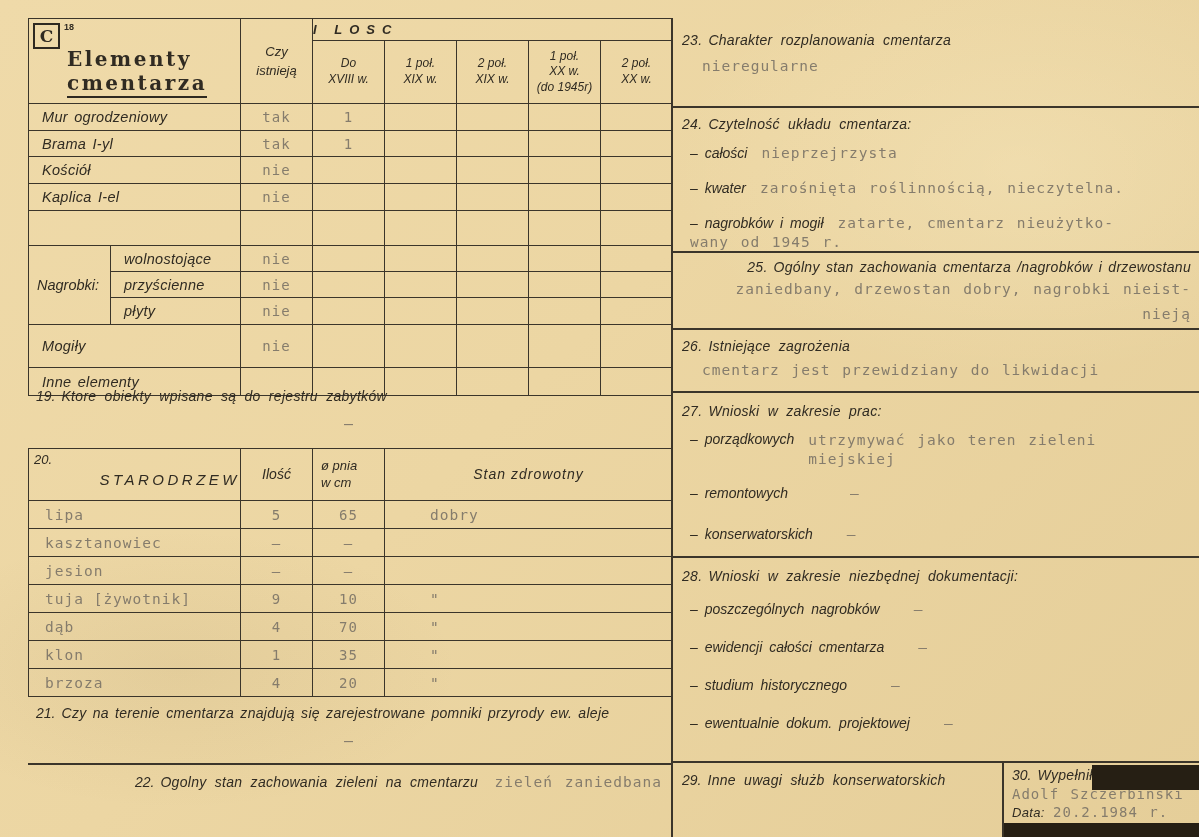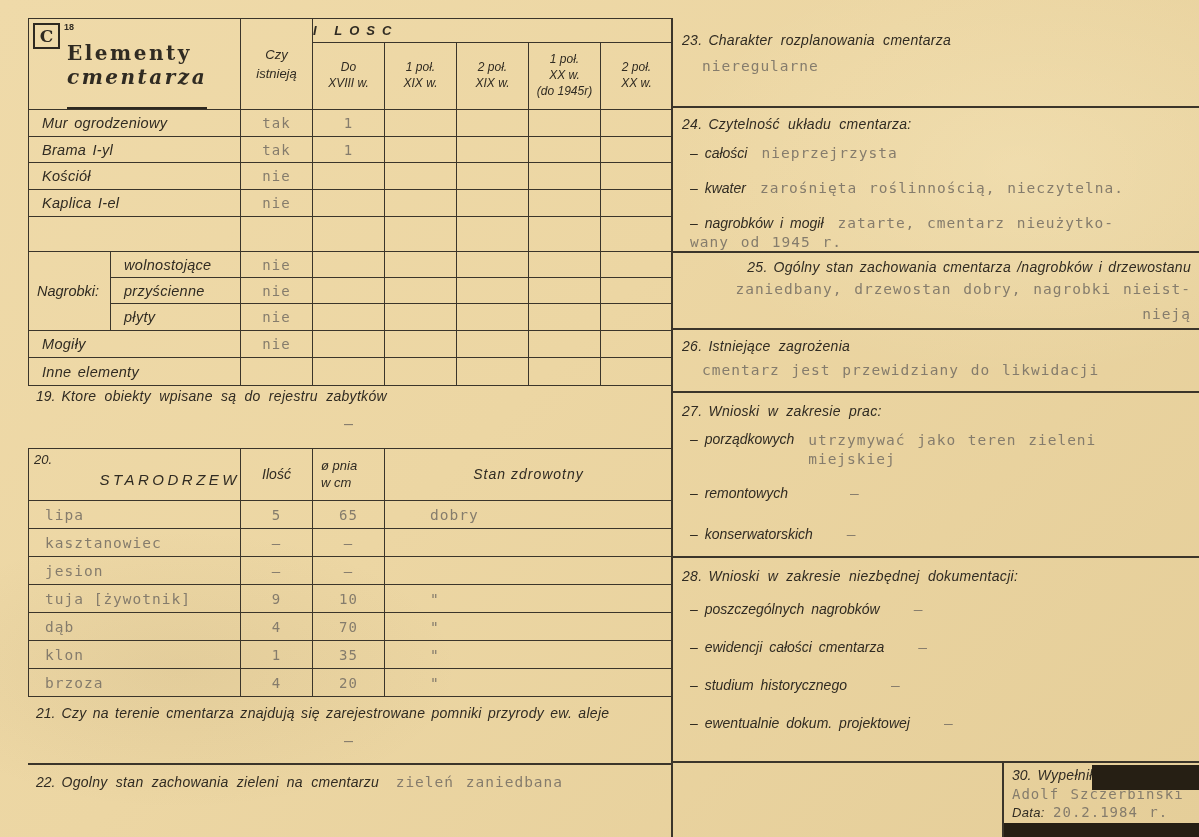--- a/index.html
+++ b/index.html
@@ -27,21 +27,21 @@
   .typed-cell { font-family:"DejaVu Sans Mono", monospace; color:#857c6c; font-size:14px; letter-spacing:1px; }
   .exists-h { font-style:italic; font-size:13px; text-align:center; line-height:1.5; }
   .ilosc { font-size:13px; letter-spacing:7px; text-align:left; font-style:italic; font-weight:bold; }
   .ph { font-style:italic; font-size:12px; text-align:center; line-height:1.3; }
   
   .title-cell { position:relative; vertical-align:top; }
   .cbox { position:absolute; left:4px; top:4px; width:27px; height:26px; border:2px solid #2e2920; text-align:center; }
   .cletter { font-family:"DejaVu Serif", serif; font-weight:bold; font-size:17px; line-height:22px; }
   .cnum { position:absolute; left:35px; top:3px; font-size:9px; font-weight:bold; }
   .ftitle { margin:22px 0 0 38px; font-family:"DejaVu Serif", serif; font-weight:bold; font-size:20px; letter-spacing:2.5px; line-height:24px; }
-  .ftitle-l2 { border-bottom:2px solid #2e2920; display:inline-block; padding-bottom:18px;font-style:italic; }
+  .ftitle-l2 { border-bottom:2px solid #2e2920; display:inline-block; padding-bottom:1px; }
   
   .st-title-cell { position:relative; }
   .st-num { position:absolute; left:5px; top:3px; font-style:italic; font-size:13px; }
   .st-title { text-align:right; font-style:italic; font-size:15px; letter-spacing:3.5px; padding-top:10px; }
   .tname { padding-left:16px; font-size:14.5px; }
   .health { padding-left:45px; font-size:14.5px; }
   
   .lsec { position:absolute; left:28px; width:644px; padding:8px 10px 0 8px; }
   .secnum { font-style:italic; font-size:14px; margin-right:6px; }
   .seclabel { font-style:italic; font-size:14px; letter-spacing:0.3px; word-spacing:4px; }
@@ -168,21 +168,21 @@
       </tr>
       <tr style="height:27px">
         <td class="lbl">płyty</td>
         <td class="typed-cell c">nie</td>
         <td></td>
         <td></td>
           <td></td>
           <td></td>
           <td></td>
       </tr>
-      <tr style="height:27px">
+      <tr style="height:43px">
         <td class="lbl" colspan="2">Mogiły</td>
         <td class="typed-cell c">nie</td>
         <td></td>
         <td></td>
           <td></td>
           <td></td>
           <td></td>
       </tr>
       <tr style="height:28px">
         <td class="lbl" colspan="2">Inne elementy</td>
@@ -266,21 +266,21 @@
     </tbody>
   </table>
 
   <div class="lsec" id="section-21" style="top:696px; height:69px; border-bottom:2px solid #3b352a;">
     <div>
       <span class="secnum">21.</span><span class="seclabel" style="word-spacing:2px">Czy na terenie cmentarza znajdują się zarejestrowane pomniki przyrody ew. aleje</span>
     </div>
     <div class="typed center-dash">–</div>
   </div>
 
-  <div class="lsec" id="section-22" style="top:765px; height:51px; ">
+  <div class="lsec" id="section-22" style="top:765px; height:51px; text-align:right;">
     <span class="secnum">22.</span><span class="seclabel">Ogolny stan zachowania zieleni na cmentarzu</span>
     <span class="typed r-ans" style="margin-left:12px">zieleń zaniedbana</span>
   </div>
 
   <div id="center-divider"></div>
 
   <div class="rsec" id="section-23" style="top:18px; height:90px; padding-top:14px;">
     <div class="rhead">
       <span class="secnum">23.</span><span>Charakter rozplanowania cmentarza</span>
     </div>
@@ -346,20 +346,23 @@
     </div>
     <div class="ritem" style="margin-top:19px">
       <span>– studium historycznego</span><span class="typed r-ans" style="margin-left:44px">–</span>
     </div>
     <div class="ritem" style="margin-top:19px">
       <span>– ewentualnie dokum. projektowej</span><span class="typed r-ans ans-dash">–</span>
     </div>
   </div>
 
   <div id="bottom-right" style="position:absolute; left:672px; top:763px; width:527px; height:74px;">
+    <div id="section-29" style="position:absolute; left:10px; top:8px;">
+      <span class="secnum">29.</span><span class="seclabel">Inne uwagi służb konserwatorskich</span>
+    </div>
     <div id="section-30" style="position:absolute; left:330px; top:0; width:197px; height:74px; border-left:2px solid #3b352a; padding:3px 0 0 8px;">
       <div>
         <span class="secnum">30.</span><span class="seclabel" style="word-spacing:1px">Wypełnił:</span>
       </div>
       <div class="typed" style="font-size:14px; margin-top:2px">Adolf Szczerbinski</div>
       <div style="margin-top:1px">
         <span class="seclabel" style="font-size:13px">Data:</span>
         <span class="typed" style="font-size:14px; margin-left:4px">20.2.1984 r.</span>
       </div>
     </div>

